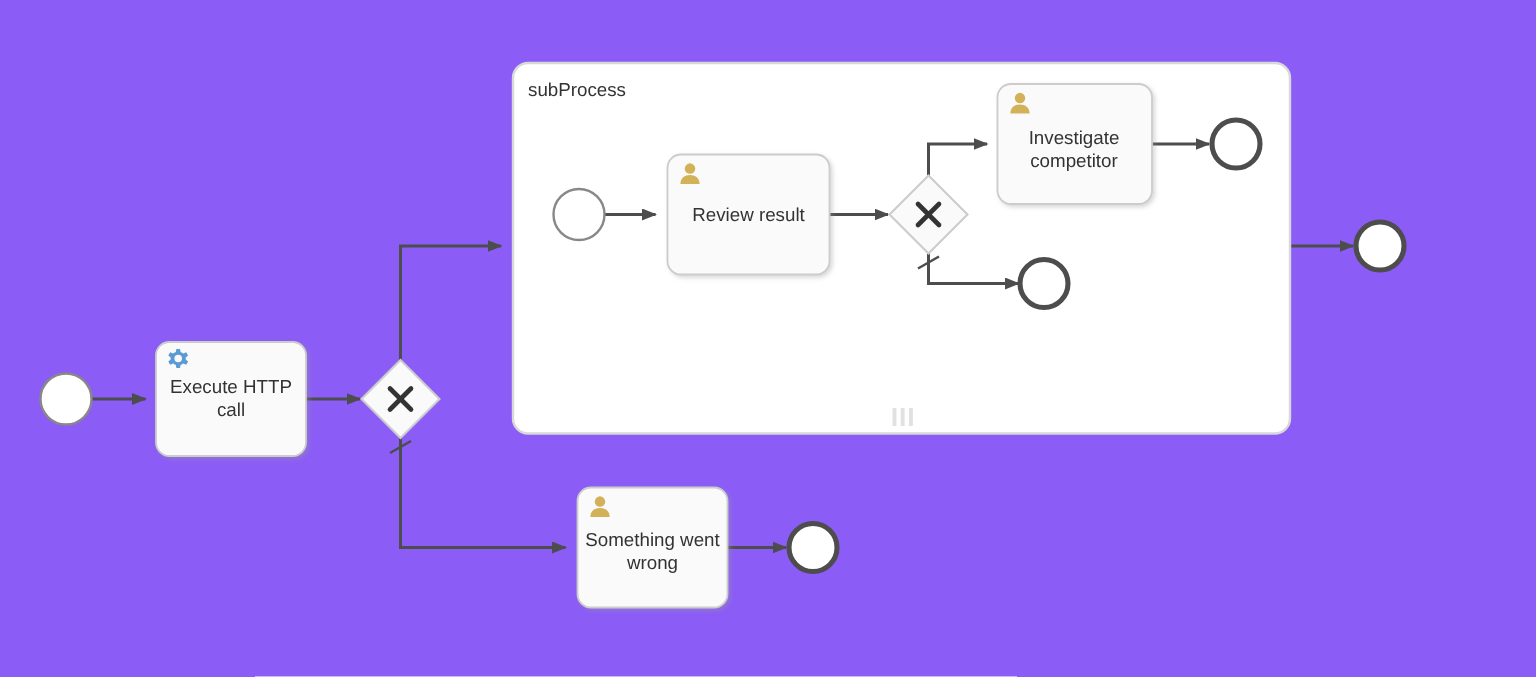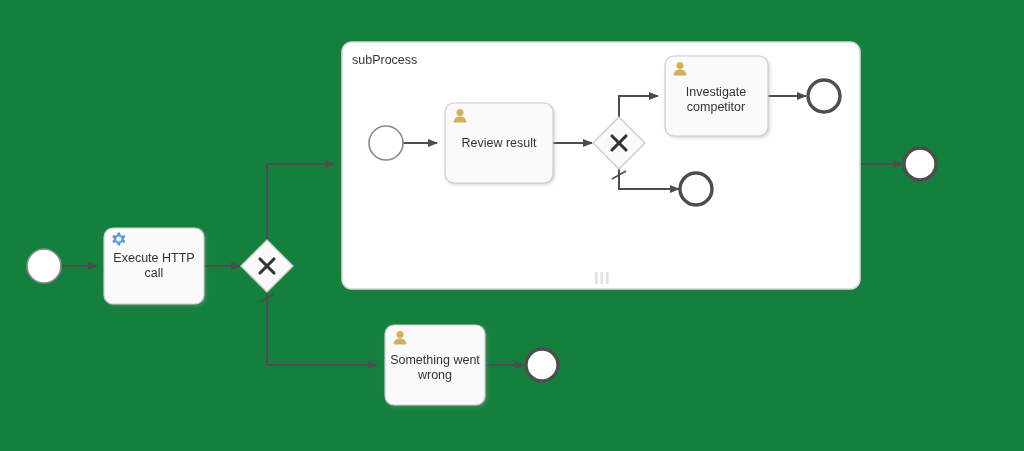--- a/index.html
+++ b/index.html
@@ -8,21 +8,21 @@
     padding: 0;
     background: #ffffff;
   }
   body {
     font-family: "Liberation Sans", sans-serif;
   }
   #canvas {
     position: relative;
     width: 1024px;
     height: 451px;
-    background: #15803d;
+    background: #8b5cf6;
     overflow: hidden;
   }
   #bpmn-svg {
     position: absolute;
     left: 0;
     top: 0;
   }
 </style>
 </head>
 <body>

